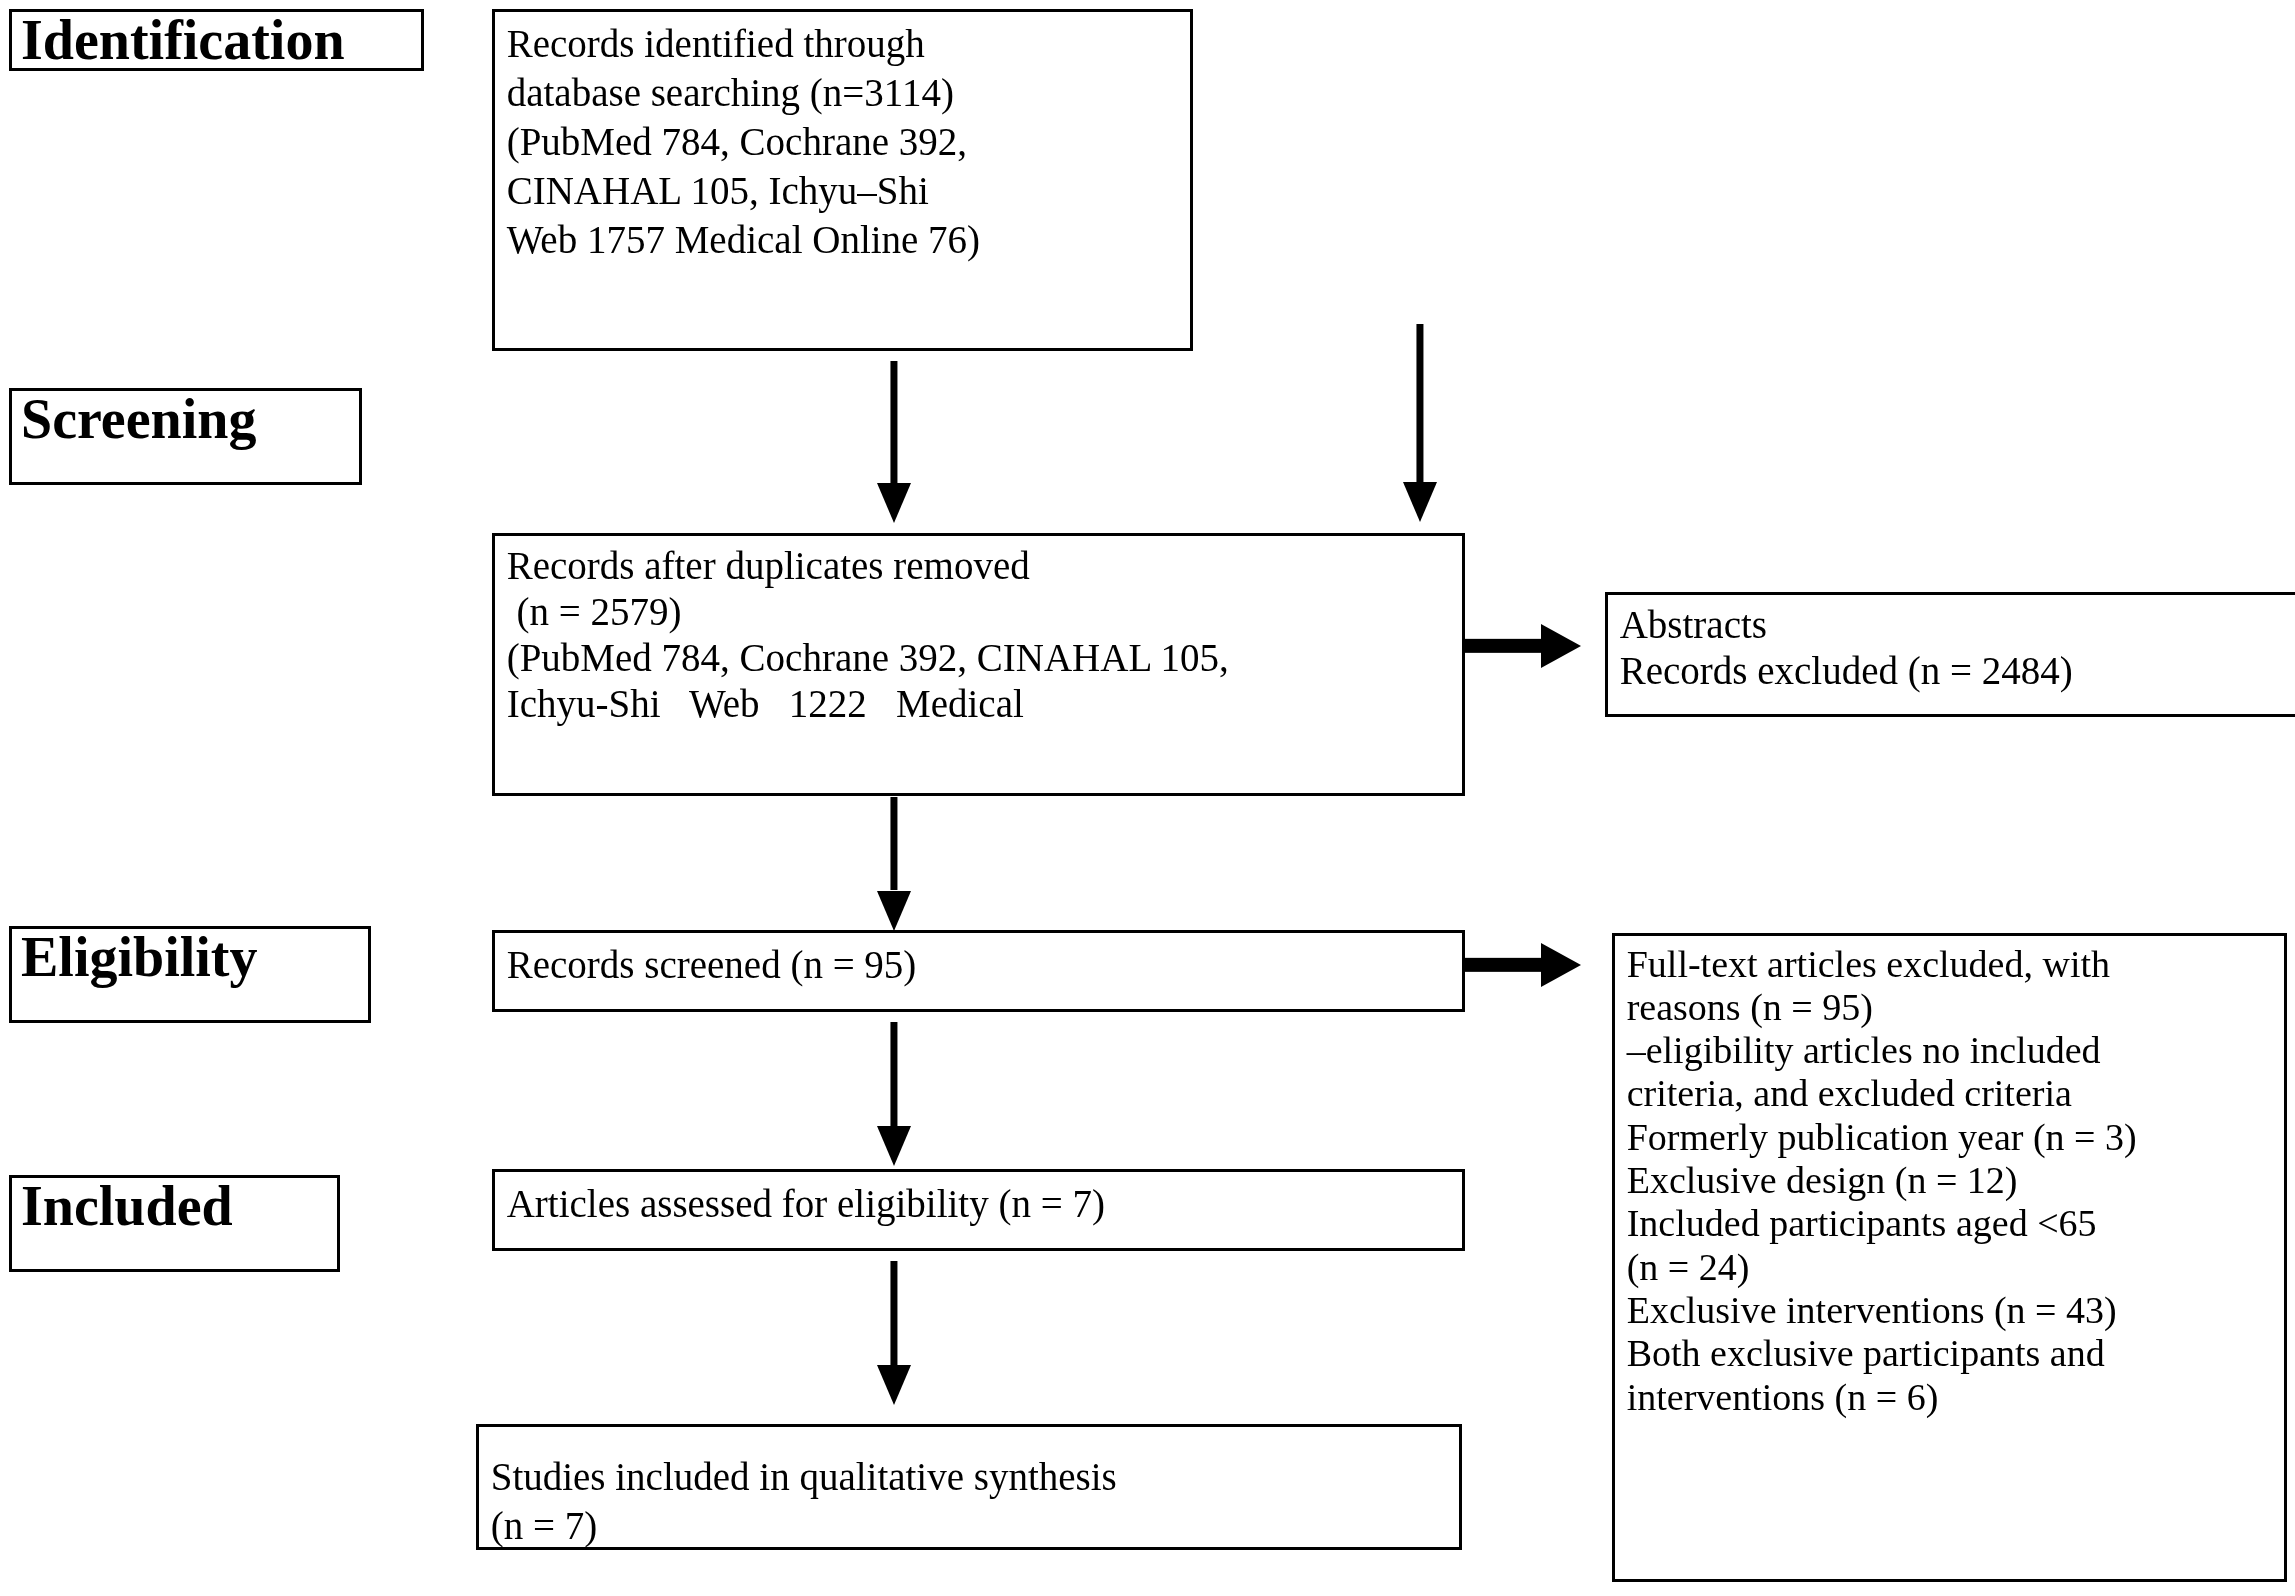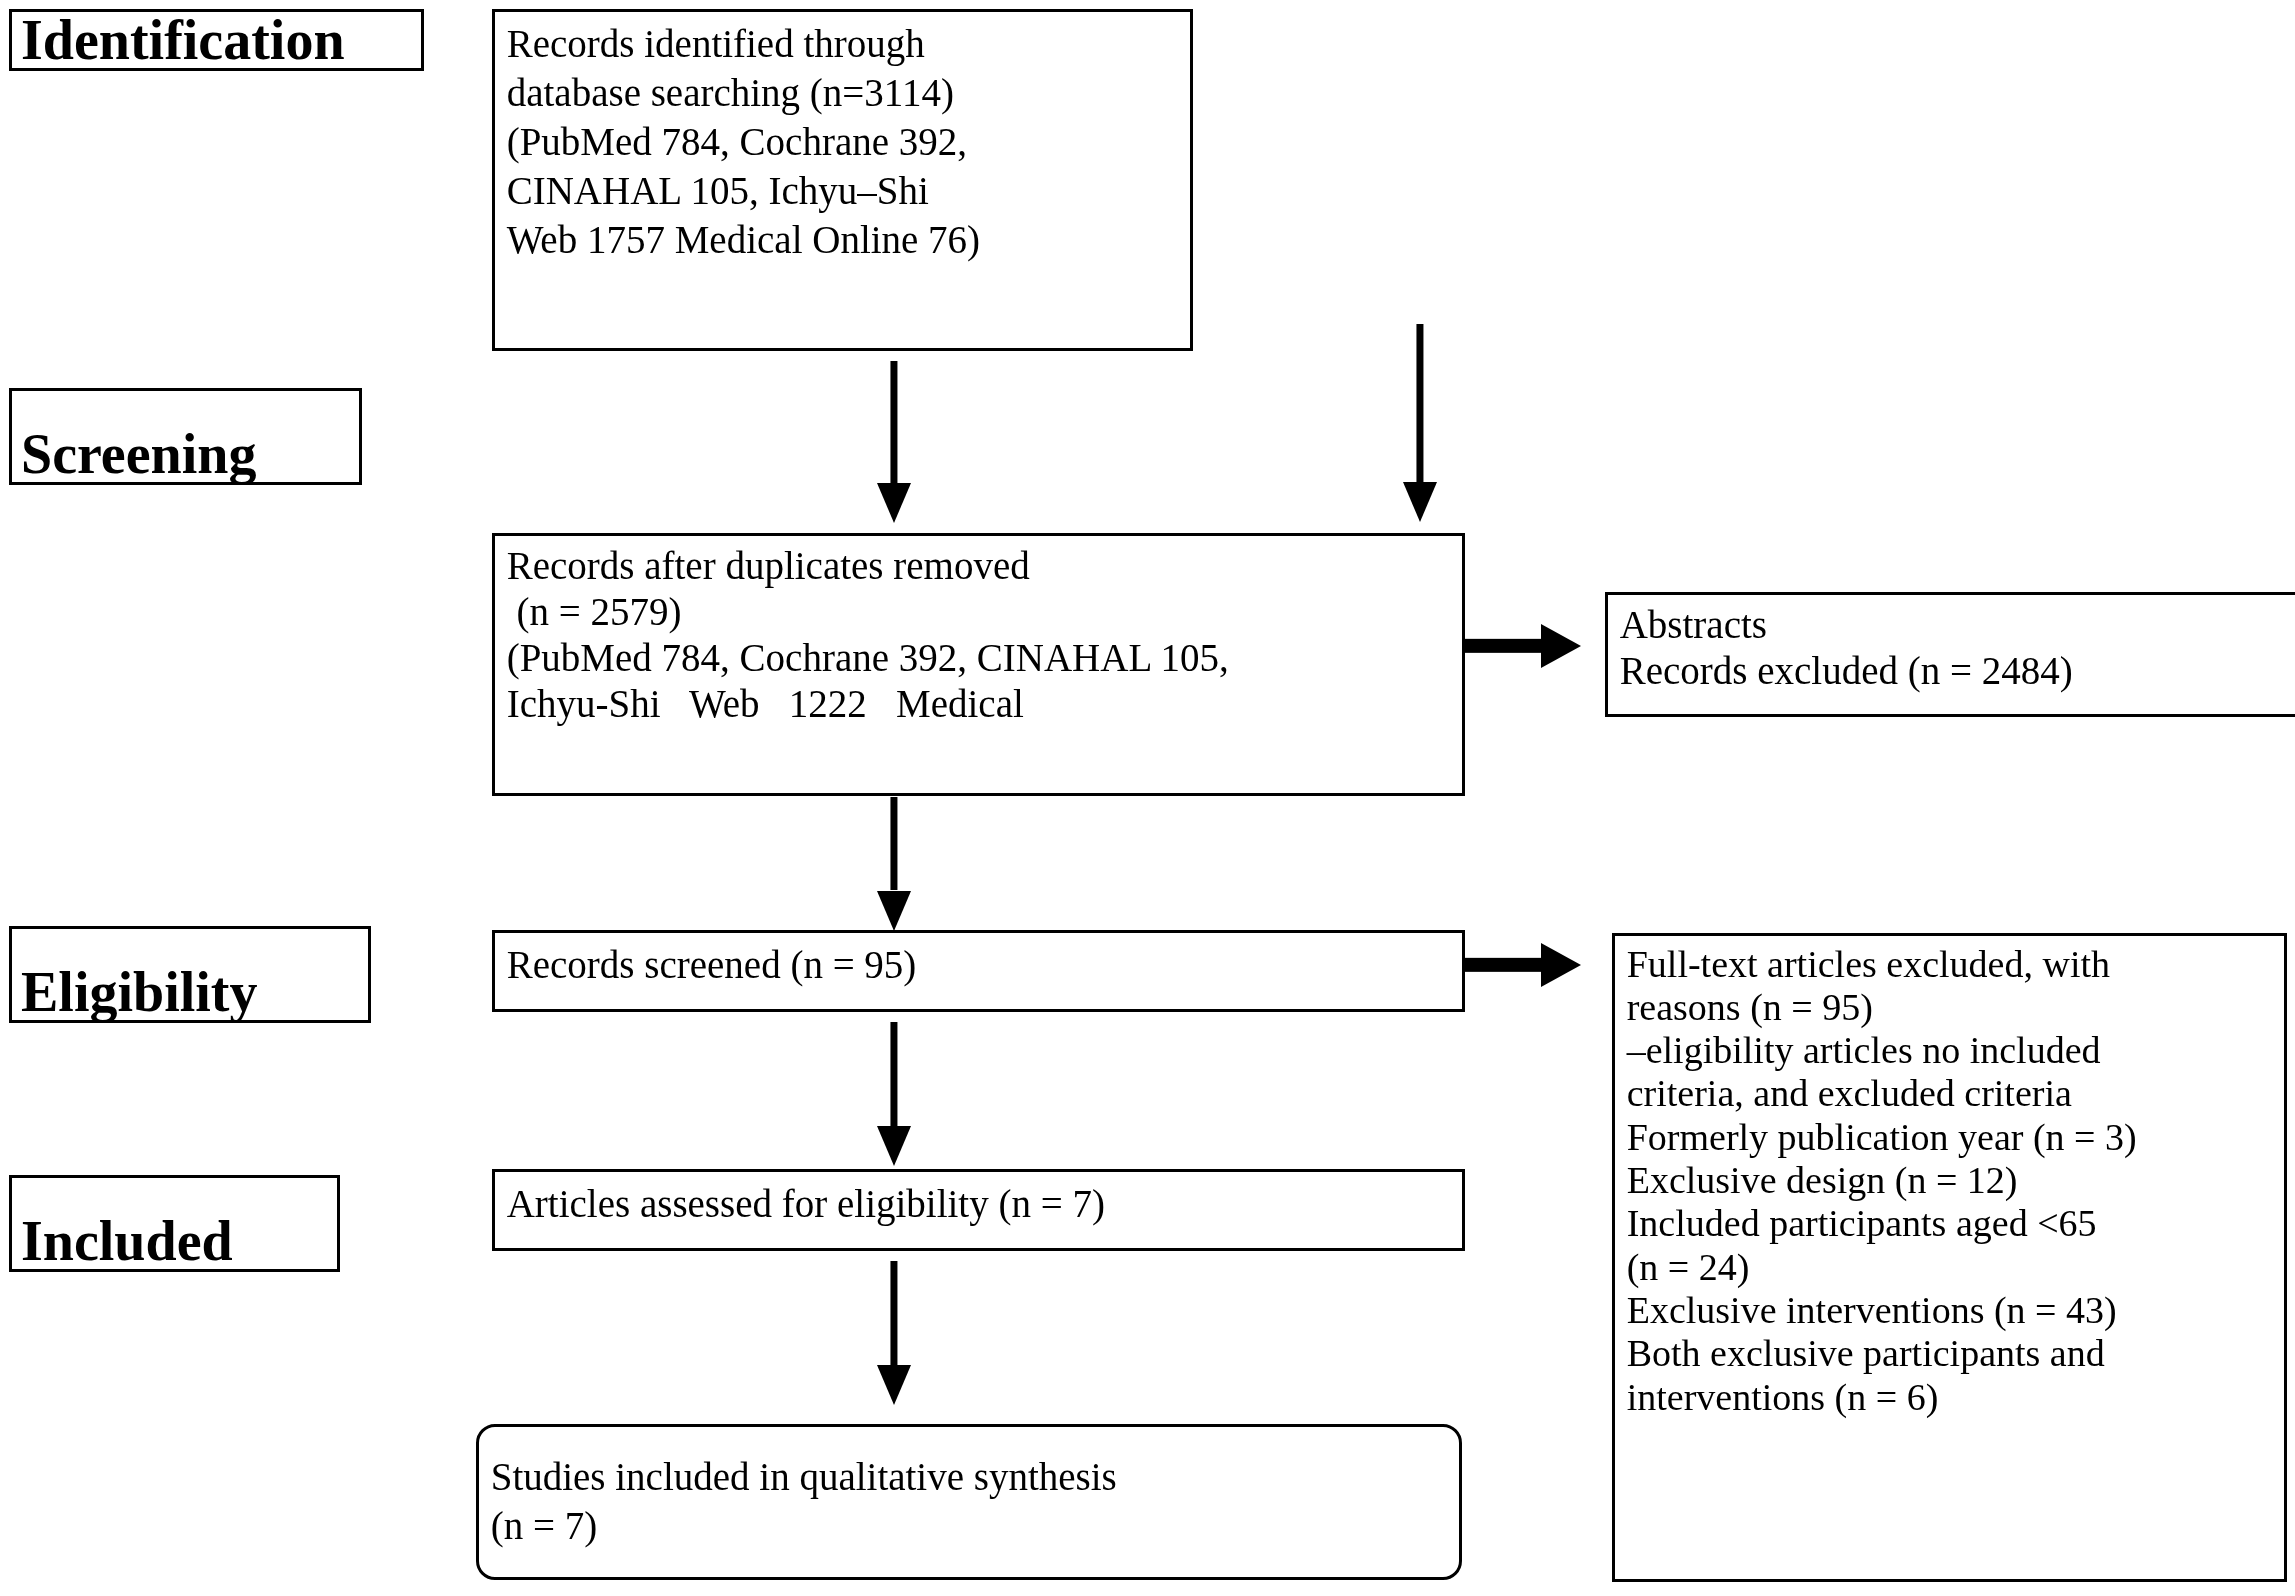--- a/index.html
+++ b/index.html
@@ -22,21 +22,21 @@
   .box {
     position: absolute;
     box-sizing: border-box;
     background: #ffffff;
     border: 3.9px solid #000000;
   }
 
   
   .stage-box {
     display: flex;
-    align-items: flex-end;
+    align-items: flex-start;
     justify-content: flex-start;
   }
   .stage-label {
     font-weight: bold;
     font-size: 56px;
     line-height: 1.0;
     letter-spacing: 0px;
     padding-left: 9px;
     white-space: nowrap;
   }
@@ -194,19 +194,19 @@
 
   <div class="box content-box" style="left:492px; top:1169px; width:973px; height:82px;">
     <div class="content-text">Articles assessed for eligibility (n = 7)</div>
   </div>
 
   <div class="v-arrow" style="left:874px; top:1261px; width:39px; height:144px;">
     <div class="shaft" style="height:104px;"></div>
     <div class="head"></div>
   </div>
 
-  <div class="box content-box" style="left:476px; top:1424px; width:986px; height:156px;border-radius:19px;">
+  <div class="box content-box" style="left:476px; top:1424px; width:986px; height:126px;">
     <div class="content-text" style="padding-top:18px;">Studies included in qualitative synthesis
 (n = 7)</div>
   </div>
 
 </div>
 
 
 </body></html>

